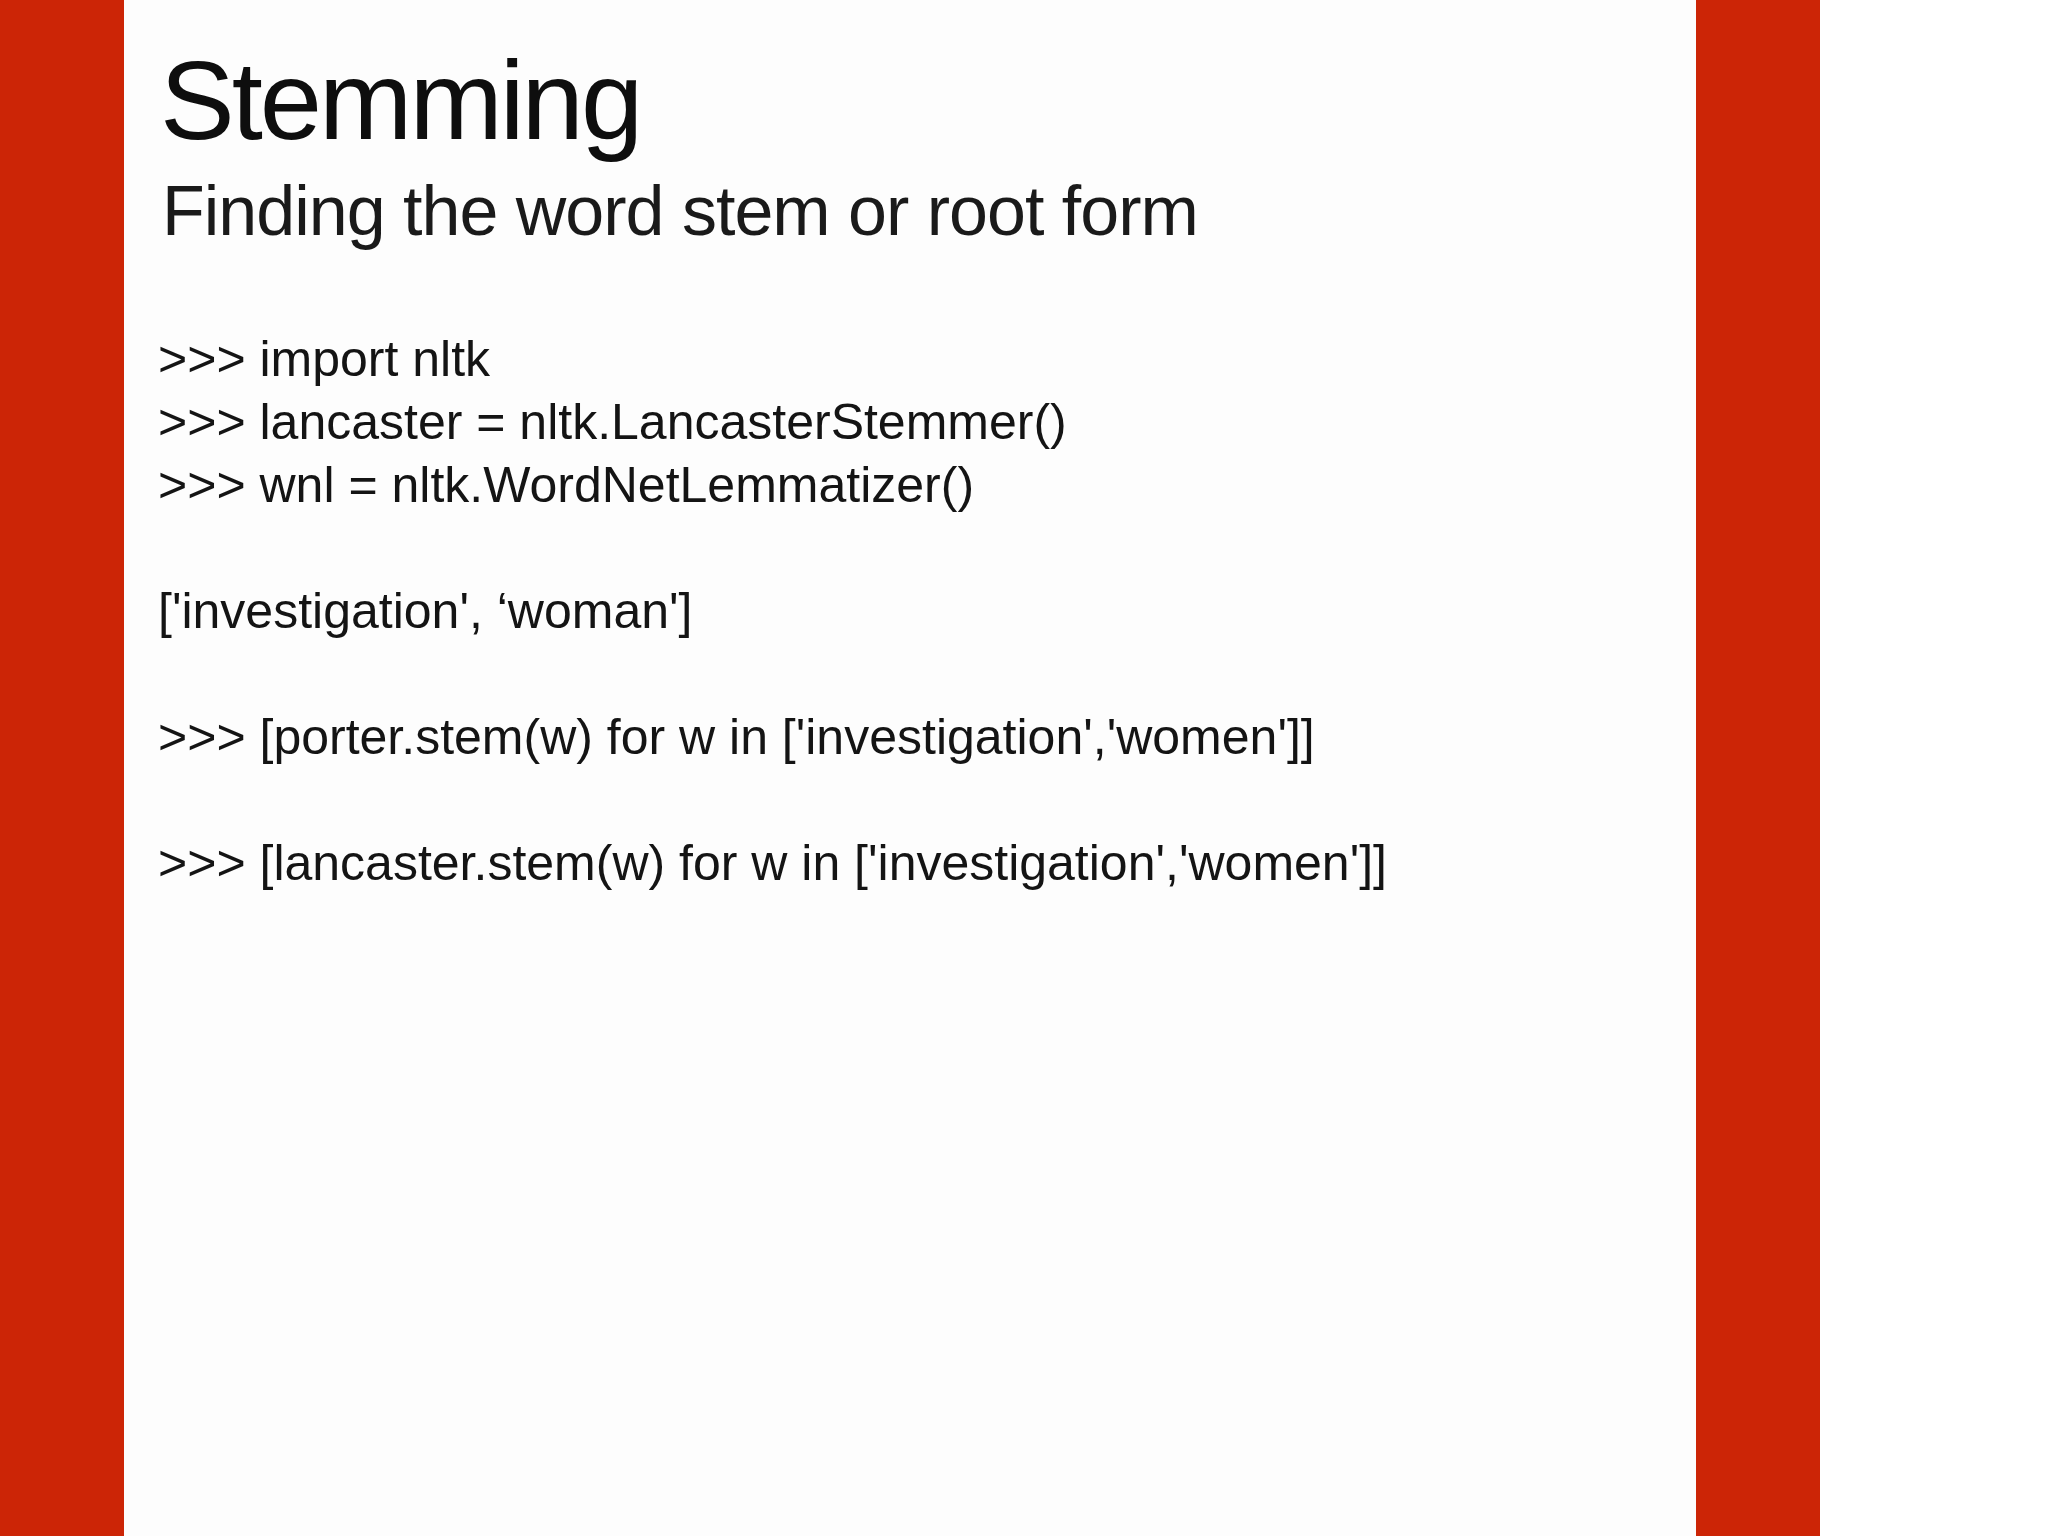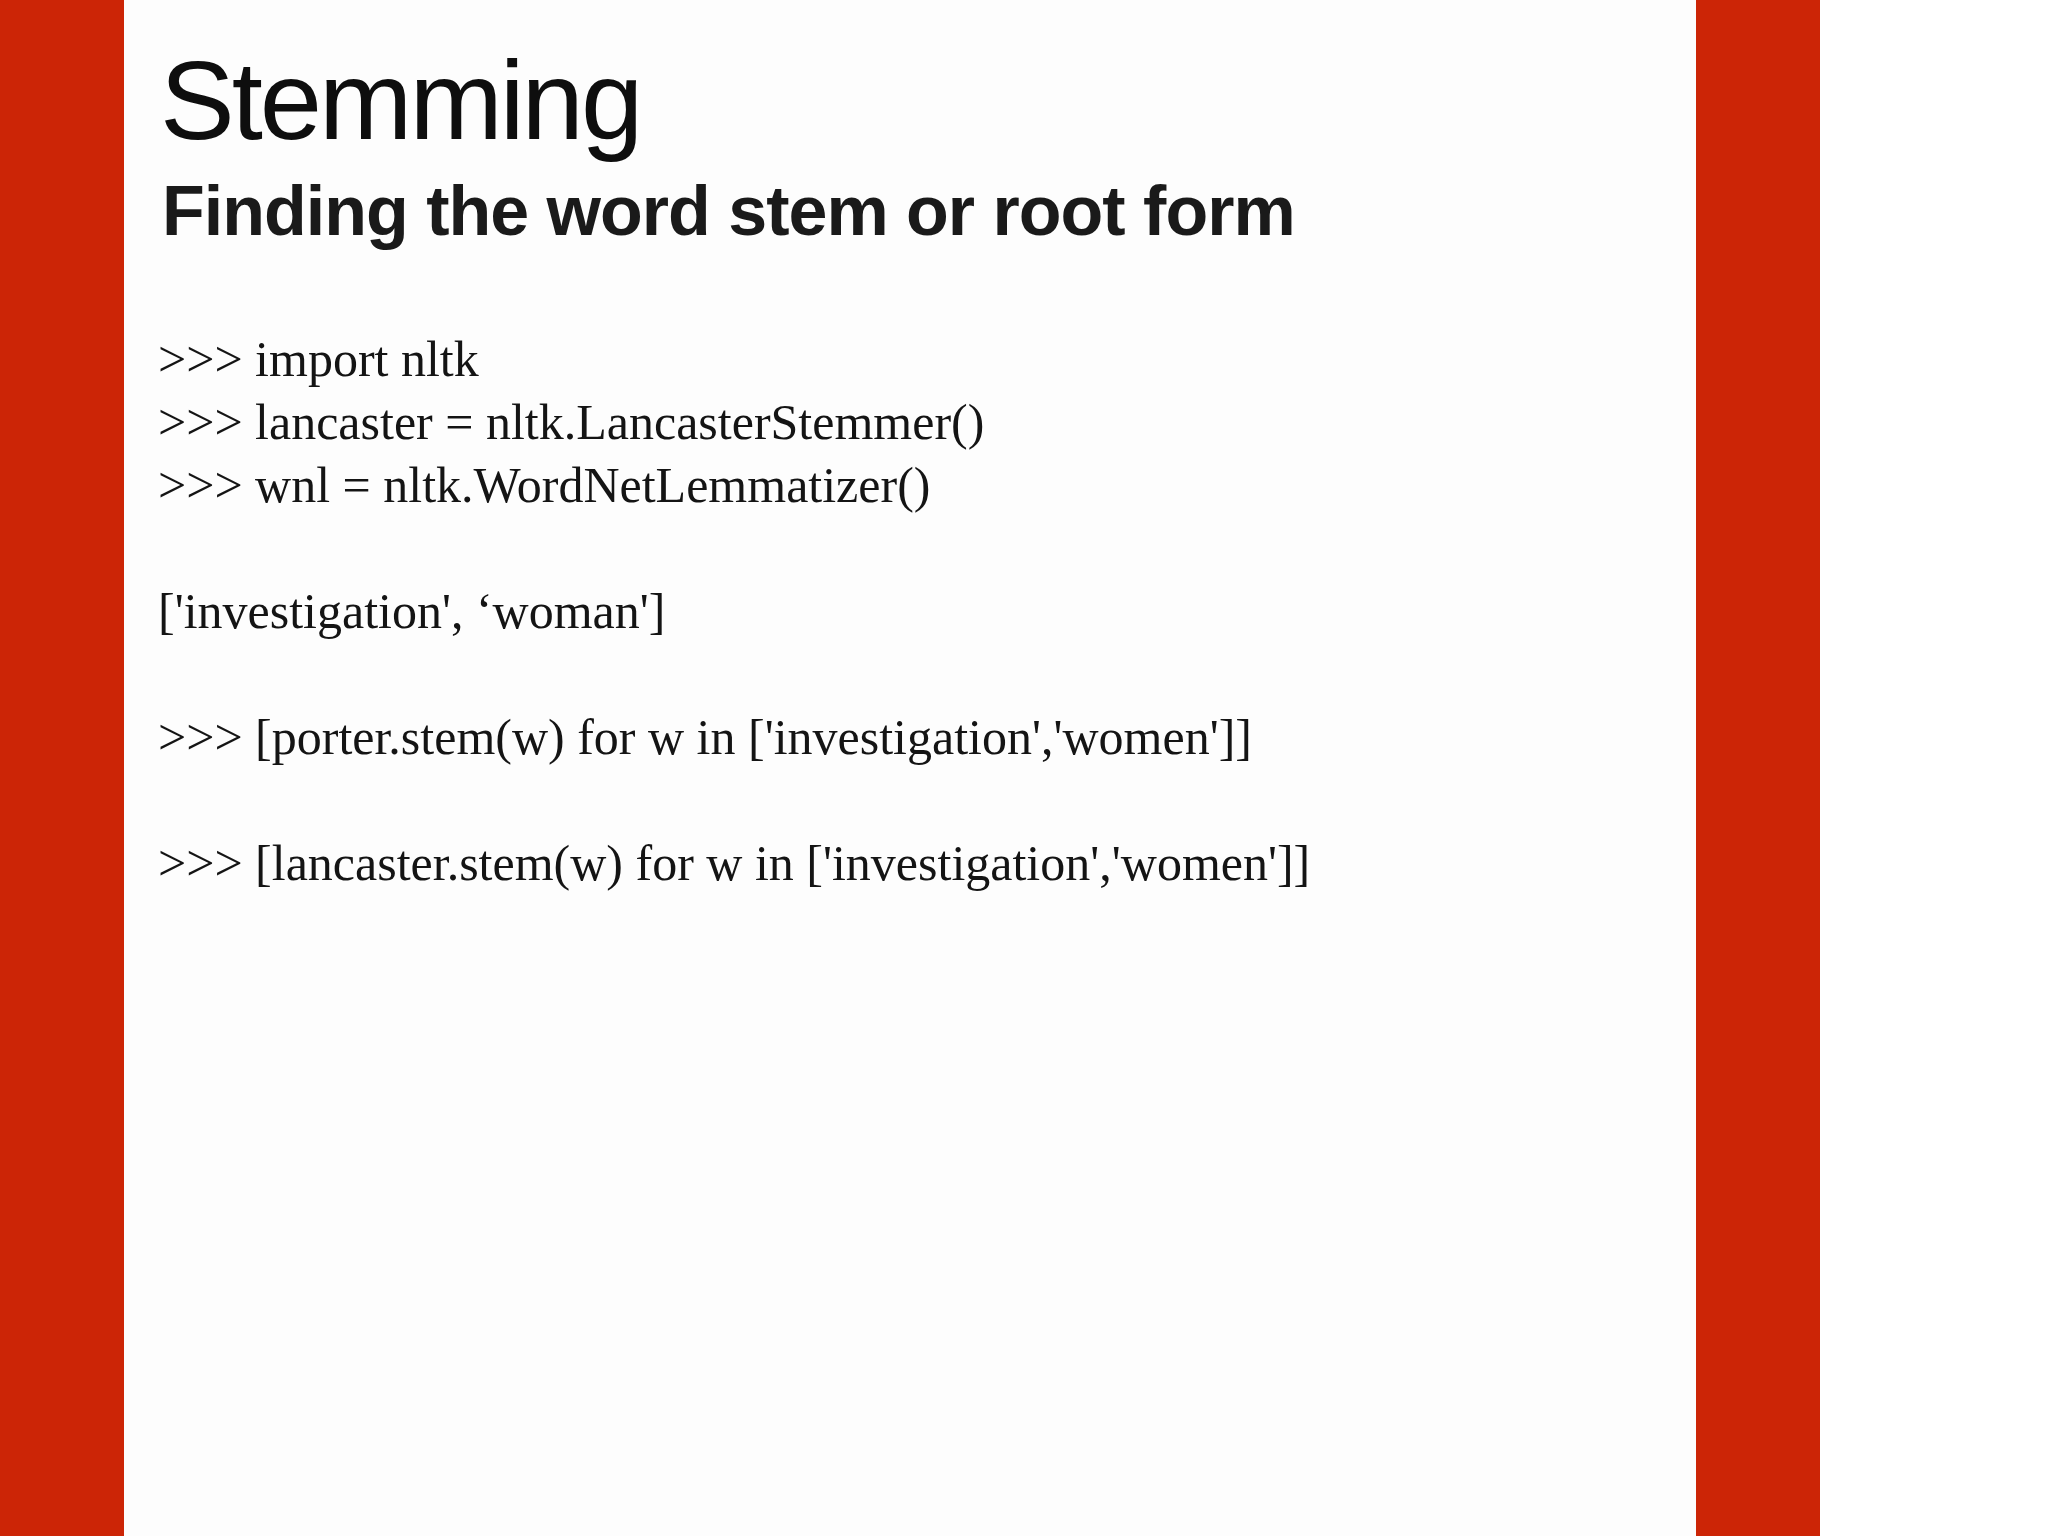--- a/index.html
+++ b/index.html
@@ -46,28 +46,28 @@
     white-space: nowrap;
   }
   .subtitle {
     position: absolute;
     left: 38px;
     top: 176px;
     font-size: 70px;
     line-height: 1;
     letter-spacing: -1px;
     color: #1a1a1a;
-    font-weight: 700;
+    font-weight: 400;
     white-space: nowrap;
   }
   .code-block {
     position: absolute;
     left: 34px;
     top: 328px;
-    font-family: Liberation Serif, serif;
+    font-family: Liberation Sans, sans-serif;
     font-size: 50px;
     color: #141414;
   }
   .code-line {
     line-height: 63px;
     min-height: 63px;
     white-space: pre;
   }
 </style>
 </head>

